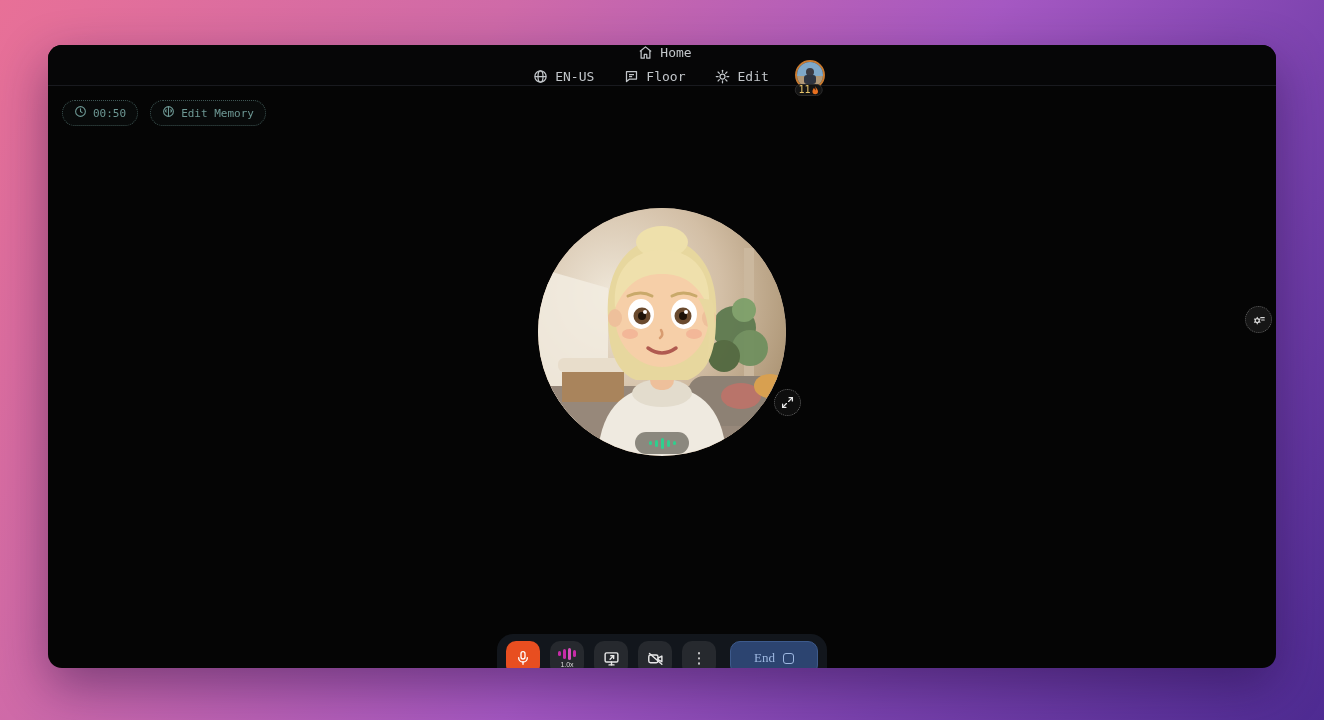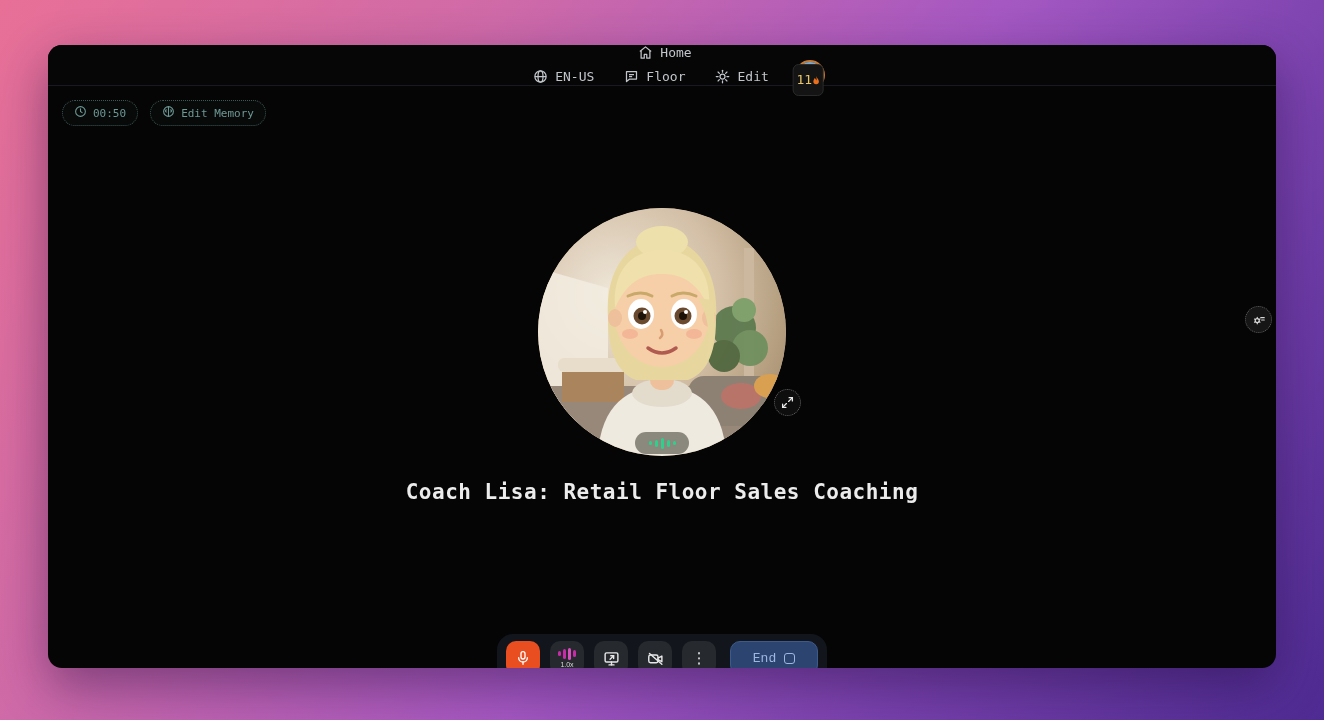--- a/index.html
+++ b/index.html
@@ -44,21 +44,21 @@
     width: 32px; height: 32px;
   }
   .streak-avatar {
     width: 30px; height: 30px; border-radius: 50%;
     border: 2px solid #c87a30; overflow: hidden; background: #333;
     cursor: pointer;
   }
   .streak-badge {
     position: absolute; bottom: -4px; left: 50%; transform: translateX(-58%);
     background: #141414; border-radius: 6px;
-    font-size: 13px; color: #e8c46a; padding: 10px 3px;
+    font-size: 10px; color: #e8c46a; padding: 0 3px;
     display: flex; align-items: center; gap: 1px; line-height: 10px;
     border: 1px solid #2a2a2a;
     margin-top: 36px;
   }
 
   
   .status-row {
     position: absolute; top: 55px; left: 14px;
     display: flex; gap: 12px;
   }
@@ -135,21 +135,21 @@
   .speed-bars { display: flex; align-items: center; gap: 2px; height: 12px; }
   .speed-bars i { display: block; width: 3px; border-radius: 2px; background: #c72ba8; }
   .speed-bars .s1 { height: 5px; } .speed-bars .s2 { height: 10px; }
   .speed-bars .s3 { height: 12px; background: #d94fbe; } .speed-bars .s4 { height: 7px; }
   .speed-label { font-size: 7px; color: #d8d8d8; line-height: 8px; }
   .more-glyph { color: #e8e8e8; font-size: 15px; letter-spacing: 0; }
   .end-btn {
     margin-left: 4px;
     height: 34px; flex: 1;
     background: #2c4470; border: 1px solid #3d5a8c; border-radius: 10px;
-    color: #9db7e0; font-size: 13px; font-family: Liberation Mono, monospace;
+    color: #9db7e0; font-size: 13px; font-family: Liberation Serif, serif;
     display: flex; align-items: center; justify-content: center; gap: 8px;
     cursor: pointer;
   }
   .end-square {
     width: 11px; height: 11px; border: 1.5px solid #9db7e0; border-radius: 3px;
   }
 
   
   .side-settings-btn {
     position: absolute; right: 4px; top: 261px;
@@ -338,21 +338,20 @@
       <div class="expand-btn">
         <svg width="13" height="13" viewBox="0 0 24 24" fill="none" stroke="#e8e8e8" stroke-width="2.4" stroke-linecap="round">
             <path d="M14 10 21 3"></path>
             <path d="M15 3h6v6"></path>
             <path d="M10 14 3 21"></path>
             <path d="M9 21H3v-6"></path>
           </svg>
       </div>
     </div>
 
-    <div class="session-title">Coach Lisa: Retail Floor Sales Coaching</div>
 
   </div>
 
   <div class="control-bar">
     <button class="ctl-btn mic">
       <svg width="16" height="16" viewBox="0 0 24 24" fill="none" stroke="#ffffff" stroke-width="2" stroke-linecap="round">
           <rect x="9" y="2.5" width="6" height="11" rx="3"></rect>
           <path d="M5.5 11.5a6.5 6.5 0 0 0 13 0"></path>
           <line x1="12" y1="18" x2="12" y2="21.5"></line>
         </svg>

